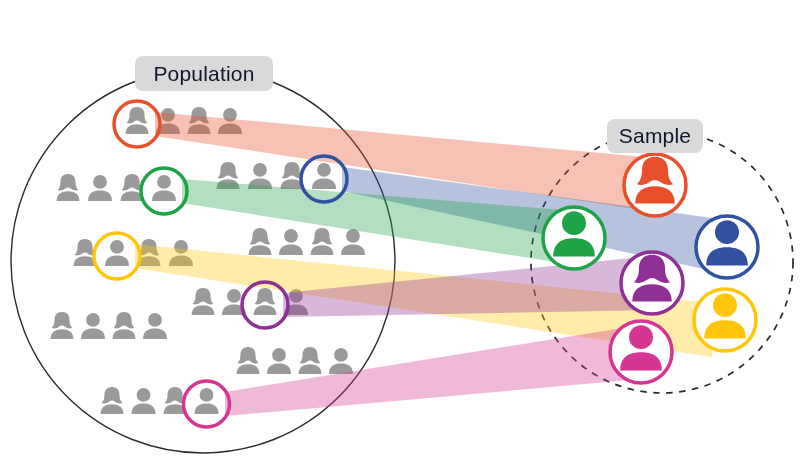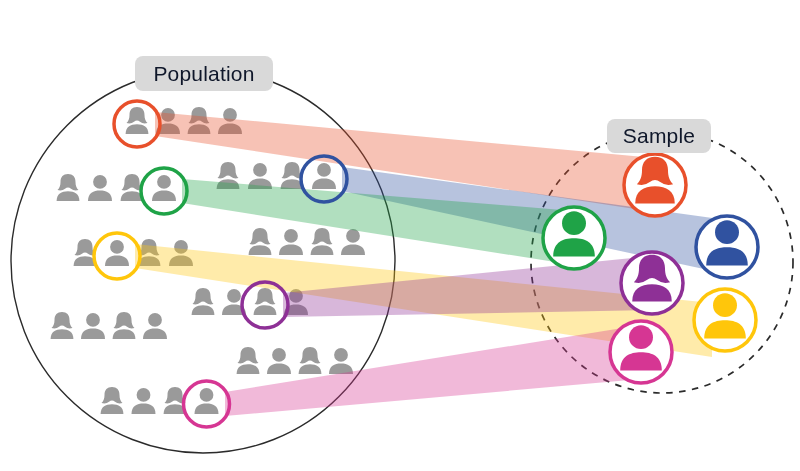--- a/index.html
+++ b/index.html
@@ -19,21 +19,21 @@
     display: flex;
     align-items: center;
     justify-content: center;
     font-size: 21px;
     letter-spacing: 0.2px;
     color: #0f172a;
     font-family: "Liberation Sans", sans-serif;
     margin-top: 40px;
   }
   .pill-label.population { left: 135px; top: 16px; width: 138px; height: 35px; }
-  .pill-label.sample     { left: 607px; top: 79px; width: 104px; height: 34px; }
+  .pill-label.sample     { left: 607px; top: 79px; width: 96px; height: 34px; }
 </style>
 </head>
 <body>
 
 <div class="stage">
 
   <svg class="diagram" width="800" height="471" viewBox="0 0 800 471" xmlns="http://www.w3.org/2000/svg">
     <defs>
       <symbol id="person-M" viewBox="0 0 100 125">
         <circle cx="50" cy="33" r="23"></circle>

